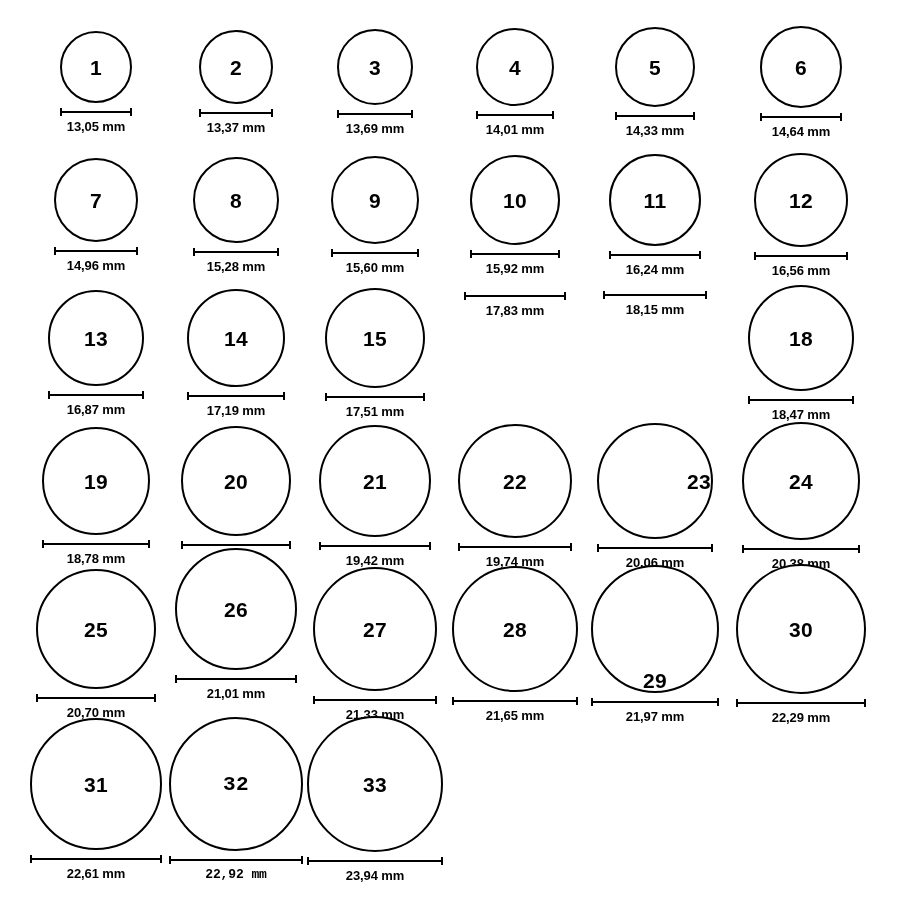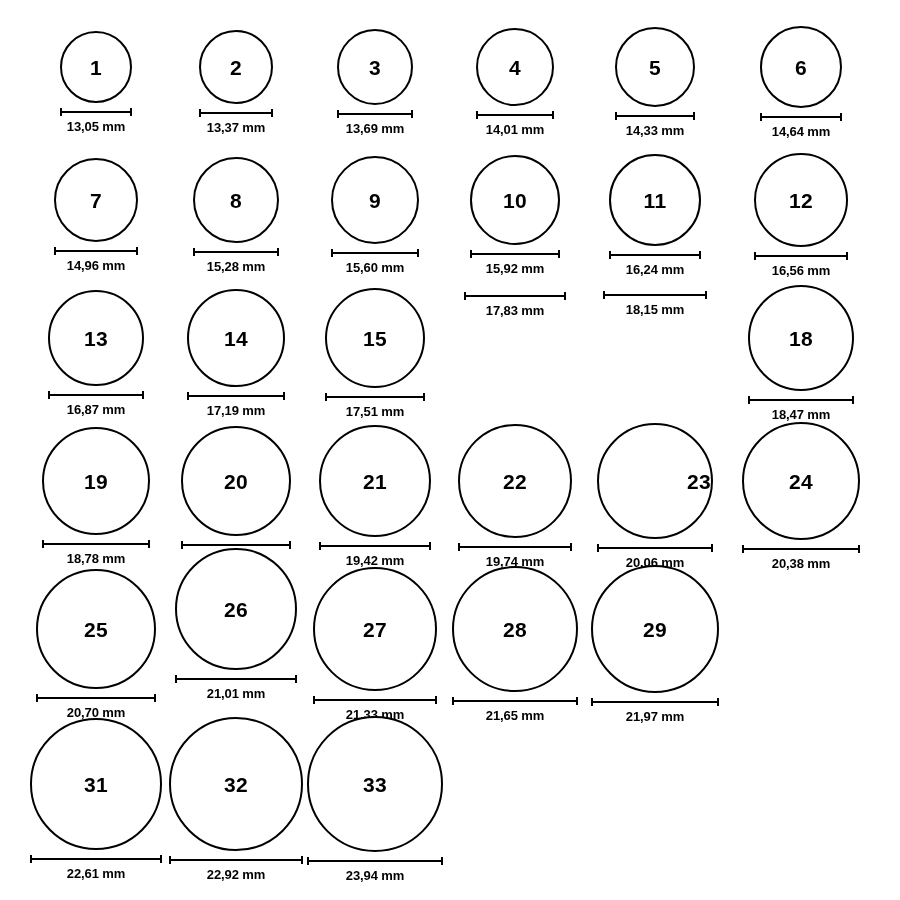--- a/index.html
+++ b/index.html
@@ -371,42 +371,53 @@
         <span class="ring-number">28</span>
       </div>
       <div class="measure" style="width: 126px;">
         <div class="bar"></div>
         <div class="cap left"></div>
         <div class="cap right"></div>
       </div>
       <div class="diameter-label">21,65 mm</div>
     </div>
     <div class="size-cell" style="left: 591px; top: 565px; width: 128px;">
-      <div class="ring" style="width: 128px; height: 128px;">
+      <div class="ring" style="width: 128px; height: 128px; align-items: flex-end;">
         <span class="ring-number">29</span>
       </div>
       <div class="measure" style="width: 128px;">
         <div class="bar"></div>
         <div class="cap left"></div>
         <div class="cap right"></div>
       </div>
       <div class="diameter-label">21,97 mm</div>
+    </div>
+    <div class="size-cell" style="left: 736px; top: 564px; width: 130px;">
+      <div class="ring" style="width: 130px; height: 130px;">
+        <span class="ring-number">30</span>
+      </div>
+      <div class="measure" style="width: 130px;">
+        <div class="bar"></div>
+        <div class="cap left"></div>
+        <div class="cap right"></div>
+      </div>
+      <div class="diameter-label">22,29 mm</div>
     </div>
     <div class="size-cell" style="left: 30px; top: 718px; width: 132px;">
       <div class="ring" style="width: 132px; height: 132px;">
         <span class="ring-number">31</span>
       </div>
       <div class="measure" style="width: 132px;">
         <div class="bar"></div>
         <div class="cap left"></div>
         <div class="cap right"></div>
       </div>
       <div class="diameter-label">22,61 mm</div>
     </div>
-    <div class="size-cell" style="left: 169px; top: 717px; width: 134px;">
+    <div class="size-cell" style="left: 169px; top: 717px; width: 134px; font-family: Liberation Mono, monospace;">
       <div class="ring" style="width: 134px; height: 134px;">
         <span class="ring-number">32</span>
       </div>
       <div class="measure" style="width: 134px;">
         <div class="bar"></div>
         <div class="cap left"></div>
         <div class="cap right"></div>
       </div>
       <div class="diameter-label">22,92 mm</div>
     </div>

